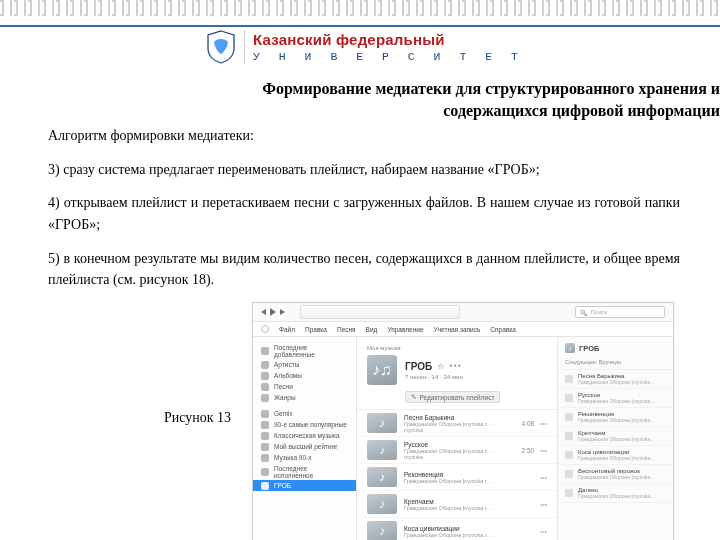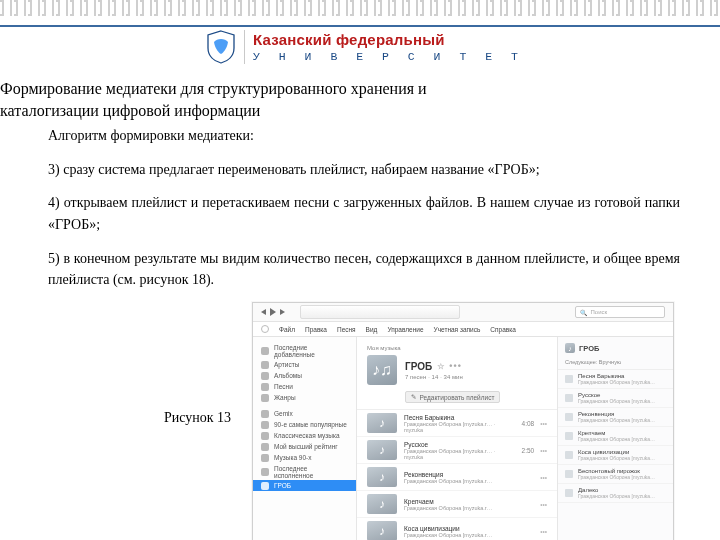--- a/index.html
+++ b/index.html
@@ -9,21 +9,21 @@
     repeating-linear-gradient(90deg,transparent 0 2px,#a9a9a9 2px 4px,transparent 4px 10px,#a9a9a9 10px 12px,transparent 12px 14px) center/100% 100%;
     opacity:.55}
   .greek-top{top:0}
   .hr{position:absolute;left:0;right:0;top:25px;height:2px;background:#3b6aa0}
   .logo-block{position:absolute;left:206px;top:30px;display:flex;align-items:center;gap:8px}
   .shield{width:30px;height:34px}
   .divider{width:1px;height:34px;background:#c9c9c9}
   .uni-text{display:flex;flex-direction:column}
   .uni-main{font-family:Arial,Helvetica,sans-serif;font-weight:bold;color:#b91c1c;font-size:15px;letter-spacing:.2px}
   .uni-sub{font-family:Liberation Mono, monospace;color:#1b4a86;font-size:11.5px;letter-spacing:6px;margin-top:2px}
-  .title{position:absolute;left:0;right:0;top:78px;text-align:left;font-weight:normal;font-size:16px;line-height:1.35}
+  .title{position:absolute;left:0;right:0;top:78px;text-align:right;font-weight:bold;font-size:16px;line-height:1.35}
   .body{position:absolute;left:48px;right:40px;top:125px;font-size:14px;line-height:1.55}
   .body p{margin:0 0 12px}
   .just{text-align:justify;text-justify:inter-word}
   .figcap{position:absolute;left:164px;top:410px;font-size:14px}
   
   .shot{position:absolute;left:252px;top:302px;width:420px;height:236px;border:1px solid #d0d0d0;background:#f7f7f7;font-family:Arial,Helvetica,sans-serif;color:#555;box-shadow:0 0 0 1px rgba(0,0,0,.03)}
   .shot .topbar{height:18px;background:#fafafa;border-bottom:1px solid #e3e3e3;display:flex;align-items:center;gap:9px;padding:0 8px;font-size:7px;color:#666}
   .shot .play{display:flex;align-items:center;gap:4px}
   .shot .play span{width:0;height:0;display:inline-block}
   .pprev{border-top:3px solid transparent;border-bottom:3px solid transparent;border-right:5px solid #6e6e6e}
@@ -81,21 +81,21 @@
   </svg>
   <div class="divider"></div>
   <div class="uni-text">
     <div class="uni-main">Казанский федеральный</div>
     <div class="uni-sub">У Н И В Е Р С И Т Е Т</div>
   </div>
 </div>
 
 <div class="title">
   <span>Формирование медиатеки для структурированного хранения и</span><br>
-  <span>каталогизации цифровой информации</span>
+  <span>содержащихся цифровой информации</span>
 </div>
 
 <div class="body">
   <p>Алгоритм формировки медиатеки:</p>
   <p class="just">3)&nbsp;сразу система предлагает переименовать плейлист, набираем название «ГРОБ»;</p>
   <p class="just">4)&nbsp;открываем плейлист и перетаскиваем песни с загруженных файлов. В нашем случае из готовой папки «ГРОБ»;</p>
   <p class="just">5)&nbsp;в конечном результате мы видим количество песен, содержащихся в данном плейлисте, и общее время плейлиста (см. рисунок 18).</p>
 </div>
 
 <div class="figcap">Рисунок 13</div>

